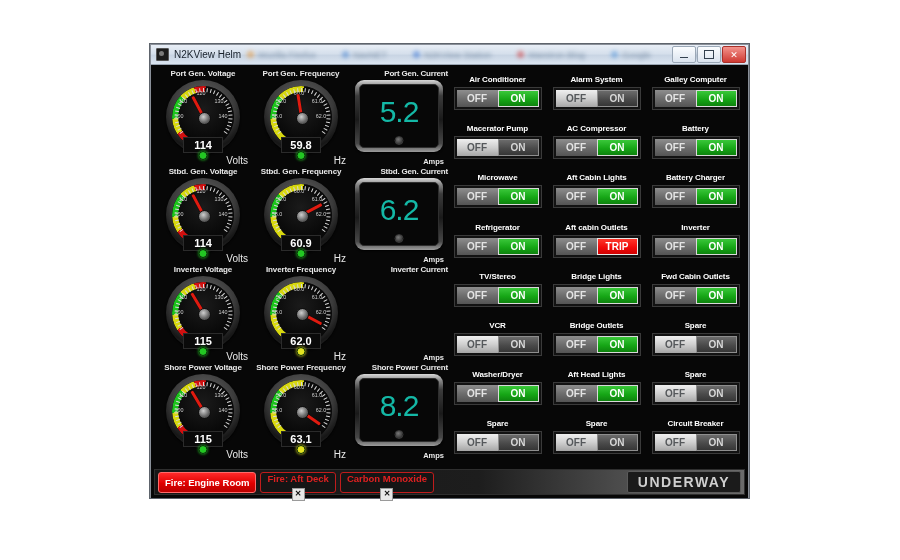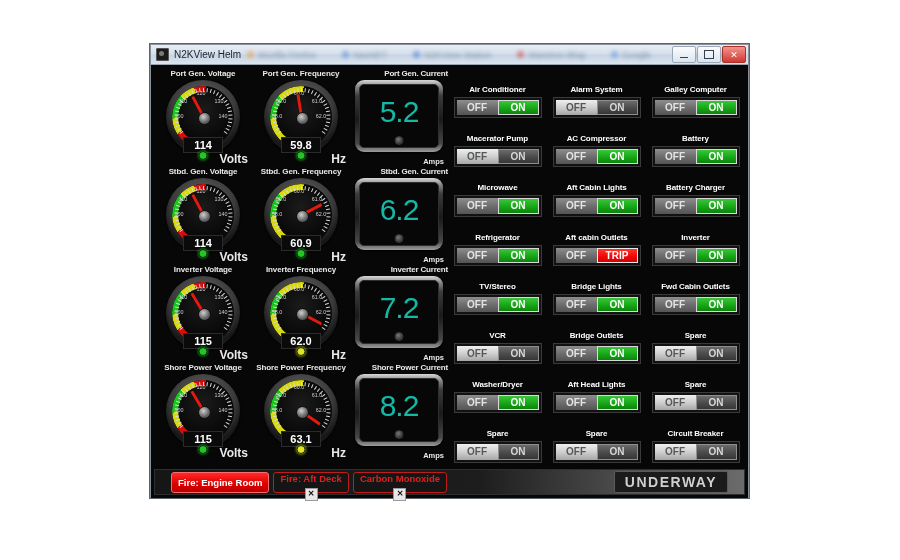--- a/index.html
+++ b/index.html
@@ -36,21 +36,21 @@
   
   .panels{position:absolute;left:0;top:0;right:0;bottom:32px;display:flex;padding:4px 3px 0 3px;box-sizing:border-box;}
   .col-gauges{width:196px;flex:none;}
   .col-current{width:98px;flex:none;}
   .col-switches{flex:1;display:flex;flex-direction:column;}
 
   .grow{display:flex;height:98px;}
   .gcell{width:98px;flex:none;position:relative;}
   .gtitle{position:absolute;top:0;left:0;right:0;text-align:center;font-size:8px;color:#e9e9e9;
           white-space:nowrap;letter-spacing:-.1px;font-weight:bold;}
-  .gunit{position:absolute;bottom:1px;right:4px;font-size:12px;color:#e9e9e9;font-weight:bold;}
+  .gunit{position:absolute;bottom:1px;right:4px;font-size:10px;color:#e9e9e9;font-weight:normal;}
 
   
   .dial{position:absolute;left:50%;top:11px;transform:translateX(-50%);
         width:74px;height:74px;border-radius:50%;
         background:radial-gradient(circle at 50% 35%,#6c6c6c 0%,#3a3a3a 52%,#161616 72%,#2e2e2e 86%,#0c0c0c 100%);
         box-shadow:0 1px 2px #000;}
   .dial-face{position:absolute;left:6px;top:6px;width:62px;height:62px;border-radius:50%;
              background:radial-gradient(circle at 50% 30%,#1d1d1d,#050505 75%);overflow:hidden;}
   .arc{position:absolute;left:0;top:0;width:62px;height:62px;border-radius:50%;}
   .arc-mask{position:absolute;left:6px;top:6px;width:50px;height:50px;border-radius:50%;
@@ -83,40 +83,40 @@
            display:flex;align-items:center;justify-content:center;}
   .dscreen span{font-size:30px;color:#14b8a6;font-weight:normal;letter-spacing:-1px;line-height:26px;
                 padding-bottom:8px;}
   .dknob{position:absolute;left:50%;bottom:2px;transform:translateX(-50%);width:7px;height:7px;
          border-radius:50%;background:radial-gradient(circle at 40% 35%,#777,#1c1c1c);
          border:1px solid #3a3a3a;}
 
   
   .swgrid{display:grid;grid-template-columns:repeat(3,1fr);grid-auto-rows:49.2px;flex:1;}
   .swcell{position:relative;display:flex;flex-direction:column;align-items:center;justify-content:flex-start;}
-  .swlabel{font-size:8px;color:#fff;font-weight:bold;white-space:nowrap;margin-top:16px;letter-spacing:-.1px;}
+  .swlabel{font-size:8px;color:#fff;font-weight:bold;white-space:nowrap;margin-top:6px;letter-spacing:-.1px;}
   .swframe{margin-top:3px;width:88px;height:23px;border:1px solid #3a3a3a;background:#121212;
            padding:2px;box-sizing:border-box;}
   .swbody{position:relative;width:100%;height:100%;display:flex;overflow:hidden;
           background:linear-gradient(180deg,#9d9d9d,#6e6e6e 50%,#4c4c4c);
           box-shadow:inset 0 0 0 1px #2a2a2a;}
   .half{flex:1;display:flex;align-items:center;justify-content:center;font-size:10px;font-weight:bold;}
   .off-lit{background:linear-gradient(180deg,#efefef,#cfcfcf 50%,#a6a6a6);color:#55585b;}
   .off-dim{background:linear-gradient(180deg,#8e8e8e,#6e6e6e 50%,#545454);color:#e4e4e4;}
   .on-lit{background:linear-gradient(180deg,#3ecb3e,#16a616 55%,#0c7d0c);color:#fff;
           box-shadow:inset 0 0 0 1px #d9d9d9;}
   .on-dim{background:linear-gradient(180deg,#6f6f6f,#4a4a4a 55%,#333);color:#d8d8d8;
           box-shadow:inset 0 0 0 1px #8e8e8e;}
   .trip-lit{background:linear-gradient(180deg,#ff3b2e,#f00a0a 55%,#cc0000);color:#fff;
             box-shadow:inset 0 0 0 1px #e9e9e9;}
 
   
   .alarmbar{position:absolute;left:3px;right:3px;bottom:3px;height:26px;
             background:linear-gradient(90deg,#161616 0%,#1d1d1d 55%,#4a4a4a 78%,#6b6b6b 100%);
-            border:1px solid #2e2e2e;display:flex;align-items:center;padding:0 16px;box-sizing:border-box;}
+            border:1px solid #2e2e2e;display:flex;align-items:center;padding:0 3px;box-sizing:border-box;}
   .alarm{height:19px;display:flex;align-items:center;gap:4px;margin-right:4px;padding:0 6px;
          border-radius:3px;font-size:9.5px;font-weight:bold;white-space:nowrap;}
   .alarm.active{background:linear-gradient(180deg,#ff2a2a,#e00000 55%,#b90000);color:#fff;
                 border:1px solid #ff6b6b;}
   .alarm.ack{background:#151515;color:#e02020;border:1px solid #c01c1c;flex-direction:column;}
   .xbtn{width:11px;height:11px;background:#e8e8e8;border:1px solid #9a9a9a;color:#111;
         font-size:8px;line-height:10px;text-align:center;flex:none;font-weight:bold;}
   .status{margin-left:auto;padding:0 10px;height:20px;display:flex;align-items:center;
           font-size:14px;letter-spacing:1.5px;color:#cfcfcf;font-weight:bold;
           background:#1b1b1b;border:1px solid #5a5a5a;border-radius:2px;}
@@ -628,26 +628,20 @@
               <div class="dbox">
                 <div class="dscreen">
                   <span>6.2</span>
                   <div class="dknob"></div>
                 </div>
               </div>
               <div class="dunit">Amps</div>
             </div>
             <div class="dcell">
               <div class="dtitle">Inverter Current</div>
-              <div class="dbox">
-                <div class="dscreen">
-                  <span>7.2</span>
-                  <div class="dknob"></div>
-                </div>
-              </div>
               <div class="dunit">Amps</div>
             </div>
             <div class="dcell">
               <div class="dtitle">Shore Power Current</div>
               <div class="dbox">
                 <div class="dscreen">
                   <span>8.2</span>
                   <div class="dknob"></div>
                 </div>
               </div>

